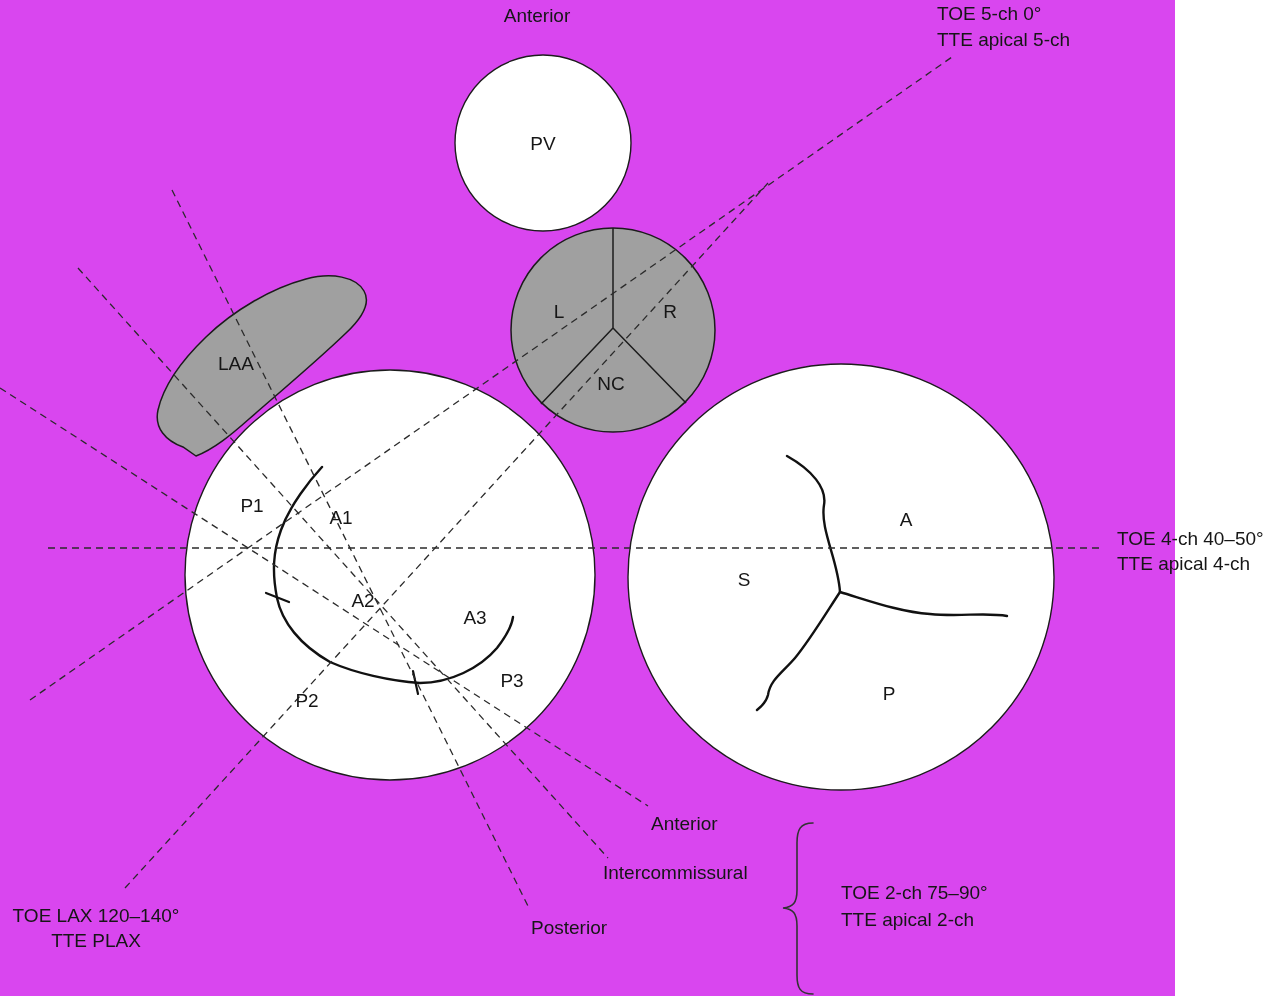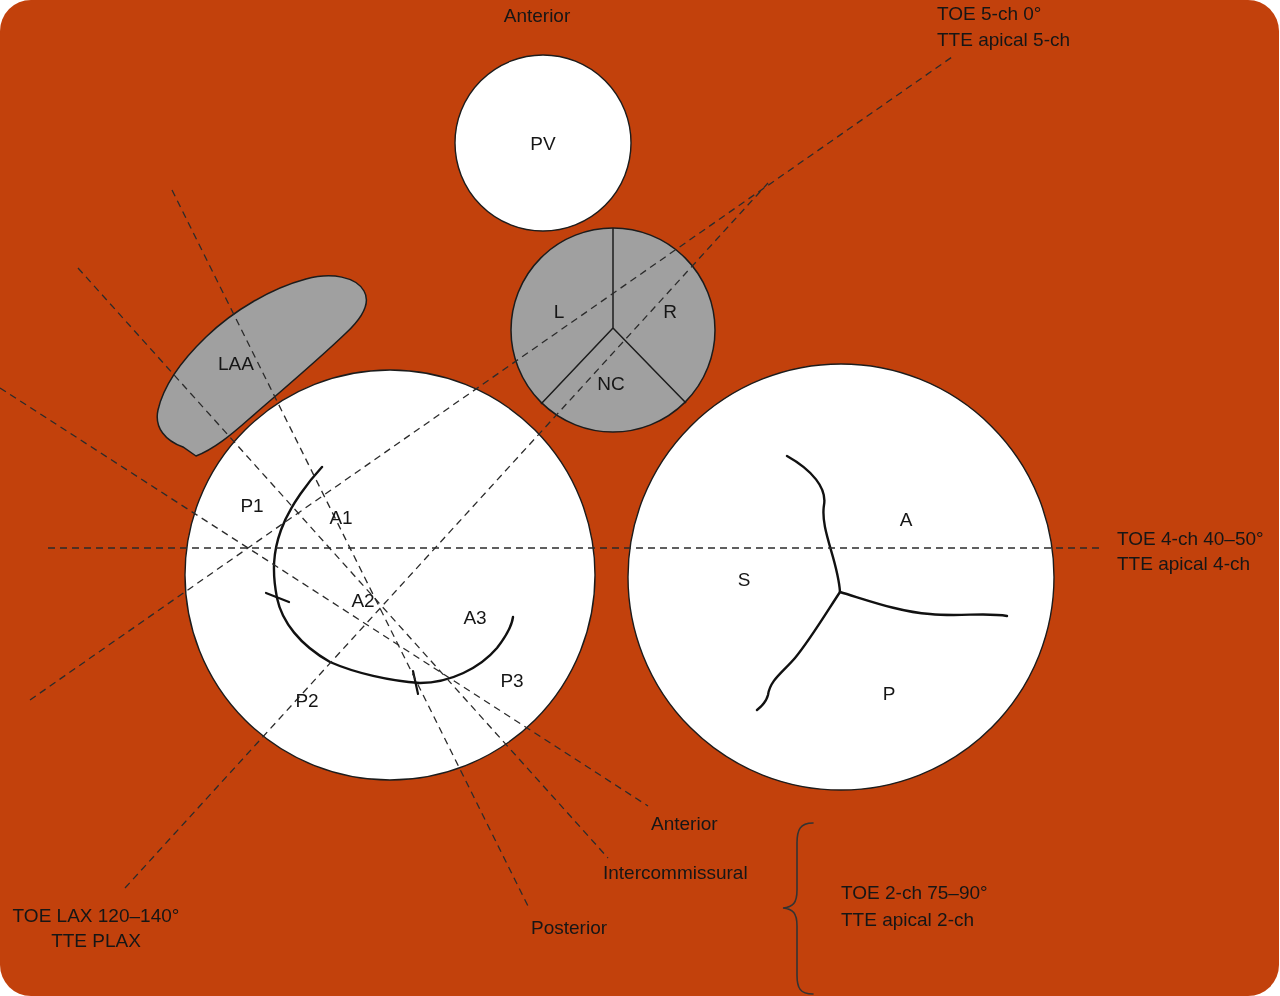--- a/index.html
+++ b/index.html
@@ -5,24 +5,23 @@
   html, body {
     margin: 0;
     padding: 0;
     background: #ffffff;
     width: 1280px;
     height: 996px;
     overflow: hidden;
   }
   .stage {
     position: relative;
-    width: 1279px;
+    width: 1175px;
     height: 996px;
-    background: #c2410c;
-    border-radius: 31px;
+    background: #d946ef;
   }
   svg text {
     font-family: "Liberation Sans", sans-serif;
     font-size: 19px;
     fill: #161616;
   }
   .mid { text-anchor: middle; }
   .outline { fill: #ffffff; stroke: #1c1c1c; stroke-width: 1.4; }
   .gray-shape { stroke: #1c1c1c; stroke-width: 1.5; } 
   .solid { fill: none; stroke: #1c1c1c; stroke-width: 1.5; }

